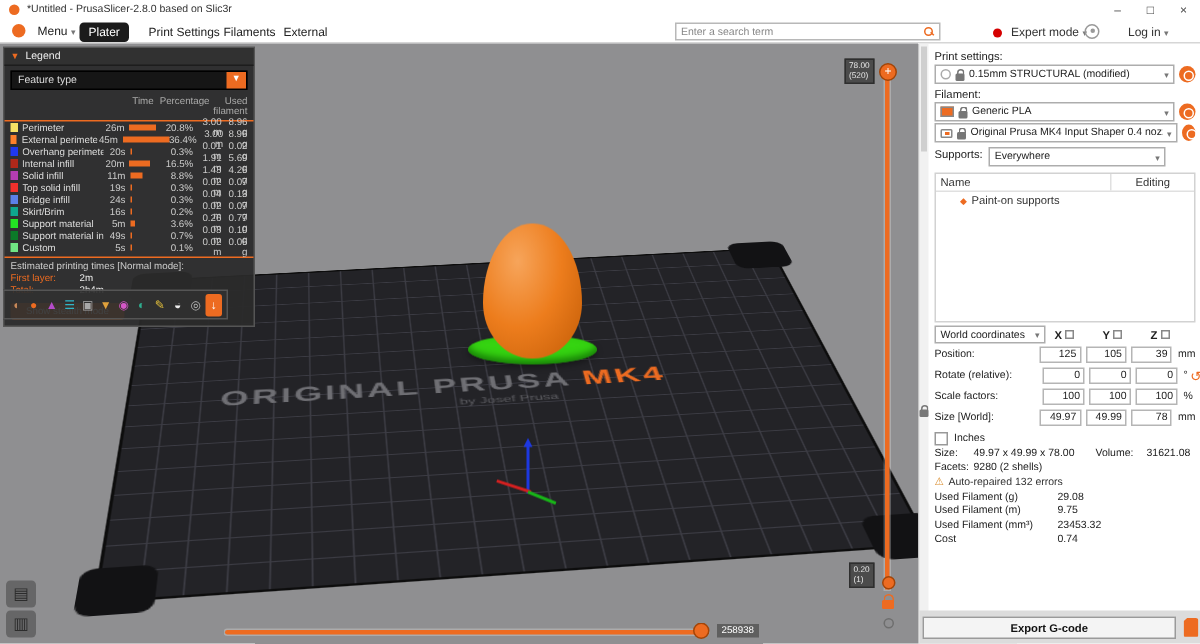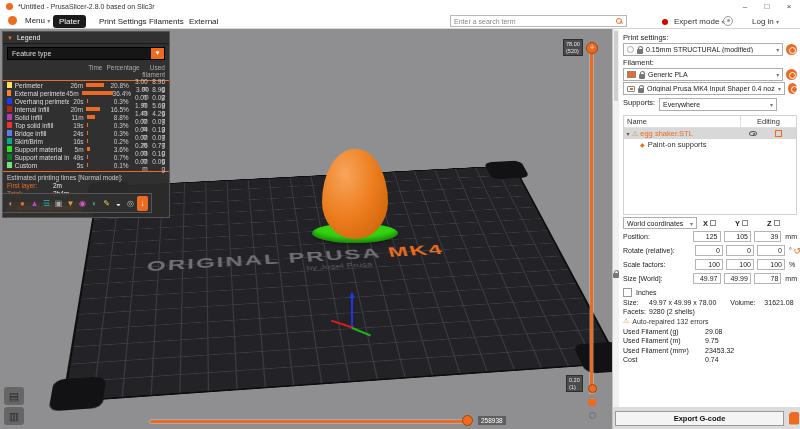--- a/index.html
+++ b/index.html
@@ -486,27 +486,20 @@
           <span class="arrow">▾</span>
         </div>
       </div>
 
 
       <div class="objlist">
         <div class="objlist-head">
           <span class="n">Name</span>
           <span class="e">Editing</span>
         </div>
-        <div class="obj-row">
-          <span class="caret">▾</span>
-          <span class="warn">⚠</span>
-          <span class="nm">egg shaker.STL</span>
-          <span class="eye"></span>
-          <span class="edit-ic"></span>
-        </div>
         <div class="obj-child">
           <span class="pi">◆</span>
           <span class="nm">Paint-on supports</span>
         </div>
       </div>
 
       <div class="manip-head">
         <div class="coords-select">
           <span class="txt">World coordinates</span>
           <span class="arrow dd-caret">▾</span>

